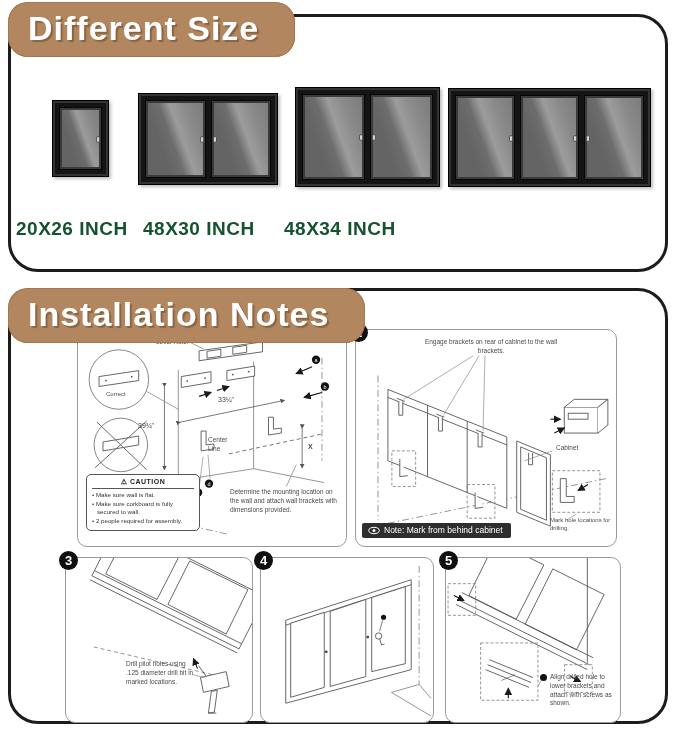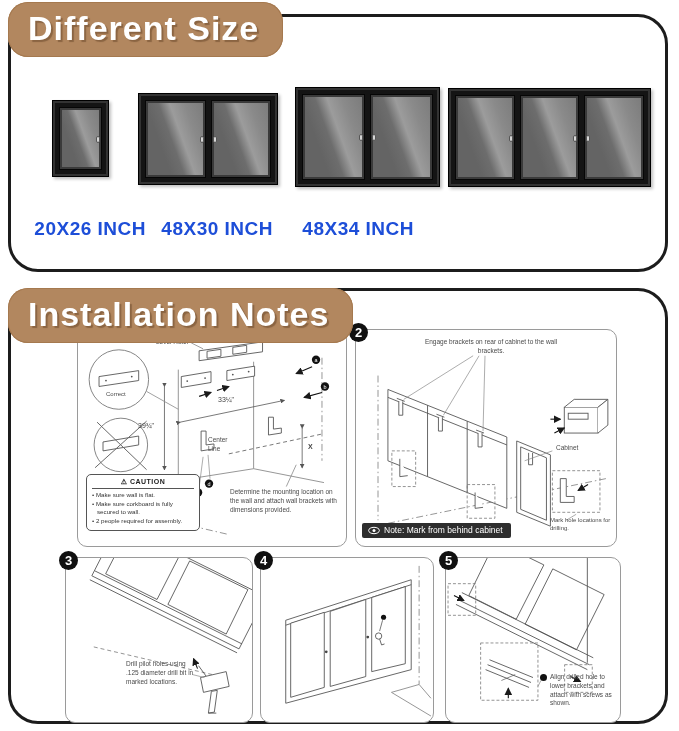--- a/index.html
+++ b/index.html
@@ -6,43 +6,43 @@
   html,body { background:#fff; }
   .page { position:relative; width:679px; height:731px; background:#fff;
           font-family:"Liberation Sans", sans-serif; overflow:hidden; }
 
   
   .box { position:absolute; border:3px solid #1c1c1c; border-radius:30px; background:#fff; }
   .box-top    { left:8px; top:14px;  width:660px; height:258px; }
   .box-bottom { left:8px; top:288px; width:660px; height:436px; }
 
   .badge { position:absolute; z-index:5; background:#b2875f; border-radius:20px;
-           padding:7px 24px 9px 20px; color:#fff; font-weight:bold;
+           padding:7px 36px 9px 20px; color:#fff; font-weight:bold;
            font-size:34px; letter-spacing:1px;
            text-shadow:2px 2px 1px #8a6442; box-shadow:0 0 0 1px #a5794f inset; }
   .badge-top    { left:8px; top:2px; }
   .badge-bottom { left:8px; top:288px; }
 
   
   .cab { position:absolute; background:#141414; border:1px solid #000;
          box-shadow: inset 0 0 0 2px #333, 2px 2px 3px rgba(0,0,0,.25);
          display:flex; gap:5px; padding:6px; }
   .cab1 { left:52px;  top:100px; width:57px;  height:77px; }
   .cab2 { left:138px; top:93px;  width:140px; height:92px; }
   .cab3 { left:295px; top:87px;  width:145px; height:100px; }
   .cab4 { left:448px; top:88px;  width:203px; height:99px; }
   .door { position:relative; flex:1; border:1px solid #060606;
           box-shadow: inset 0 0 0 2px #3a3a3a;
           background: linear-gradient(70deg,#646464 30%,#6d6d6d 45%,#9c9c9c 58%,#8a8a8a 75%,#7a7a7a 100%); }
   .handle { position:absolute; top:50%; width:4px; height:7px; margin-top:-3px;
             background:#d6d6d6; border:1px solid #555; border-radius:2px; }
   .h-r { right:1px; } .h-l { left:1px; }
 
-  .szlabel { position:absolute; top:218px; width:130px; text-align:right;
-             font-size:19px; font-weight:bold; color:#1d4ed8; letter-spacing:.5px; }
+  .szlabel { position:absolute; top:218px; width:130px; text-align:left;
+             font-size:19px; font-weight:bold; color:#14532d; letter-spacing:.5px; }
   .lb1{left:16px;} .lb2{left:143px;} .lb3{left:284px;} .lb4{left:484px;}
 
   
   .panel { position:absolute; border:1px solid #9a9a9a; border-radius:10px; background:#fff; }
   .p1 { left:66px;  top:38px;  width:270px; height:218px; }
   .p2 { left:344px; top:38px;  width:262px; height:218px; }
   .p3 { left:54px;  top:266px; width:188px; height:166px; }
   .p4 { left:249px; top:266px; width:174px; height:166px; }
   .p5 { left:434px; top:266px; width:176px; height:166px; }
 

